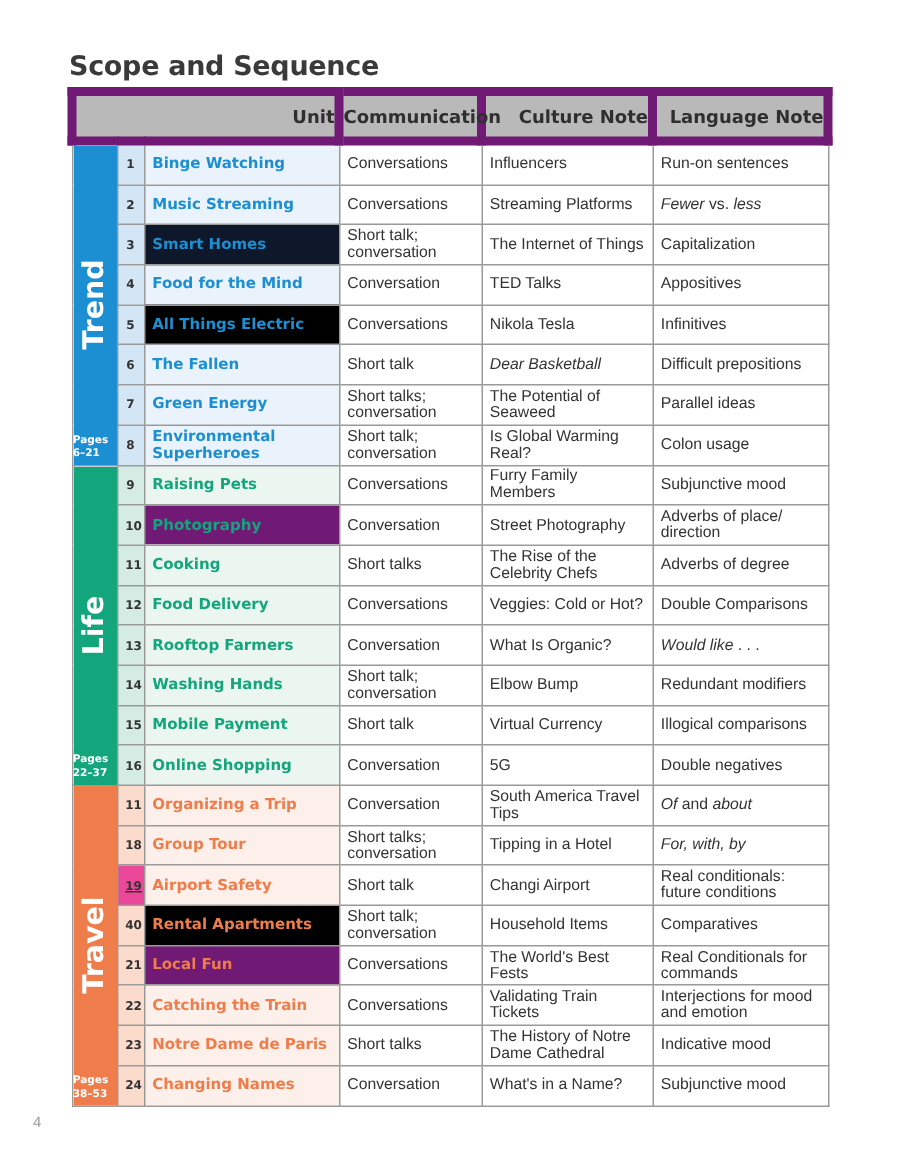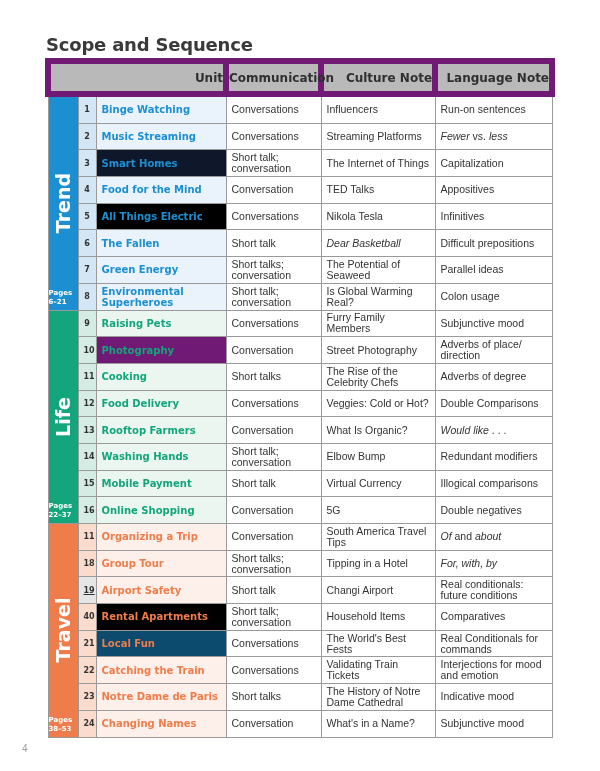--- a/index.html
+++ b/index.html
@@ -182,36 +182,36 @@
         <td class="plain"><span class="it">Of</span><span> and </span><span class="it">about</span></td>
       </tr>
       <tr>
         <td class="num" style="background: rgb(251, 220, 204);">18</td>
         <td class="unit" style="background: rgb(253, 240, 234); color: rgb(239, 125, 75);">Group Tour</td>
         <td class="plain">Short talks; conversation</td>
         <td class="plain">Tipping in a Hotel</td>
         <td class="plain it">For, with, by</td>
       </tr>
       <tr>
-        <td class="num" style="background: #e5e5e5; text-decoration: underline;">19</td>
+        <td class="num" style="background: #ec4899; text-decoration: underline;">19</td>
         <td class="unit" style="background: rgb(253, 240, 234); color: rgb(239, 125, 75);">Airport Safety</td>
         <td class="plain">Short talk</td>
         <td class="plain">Changi Airport</td>
         <td class="plain">Real conditionals: future conditions</td>
       </tr>
       <tr>
         <td class="num" style="background: rgb(251, 220, 204);">40</td>
         <td class="unit" style="background: #000000; color: rgb(239, 125, 75); margin-top: 28px;">Rental Apartments</td>
         <td class="plain">Short talk; conversation</td>
         <td class="plain">Household Items</td>
         <td class="plain">Comparatives</td>
       </tr>
       <tr>
         <td class="num" style="background: rgb(251, 220, 204);">21</td>
-        <td class="unit" style="background: #0c4a6e; color: rgb(239, 125, 75); margin-left: 23px;">Local Fun</td>
+        <td class="unit" style="background: #701a75; color: rgb(239, 125, 75); margin-left: 23px;">Local Fun</td>
         <td class="plain">Conversations</td>
         <td class="plain">The World's Best Fests</td>
         <td class="plain">Real Conditionals for commands</td>
       </tr>
       <tr>
         <td class="num" style="background: rgb(251, 220, 204);">22</td>
         <td class="unit" style="background: rgb(253, 240, 234); color: rgb(239, 125, 75);">Catching the Train</td>
         <td class="plain">Conversations</td>
         <td class="plain">Validating Train Tickets</td>
         <td class="plain">Interjections for mood and emotion</td>

